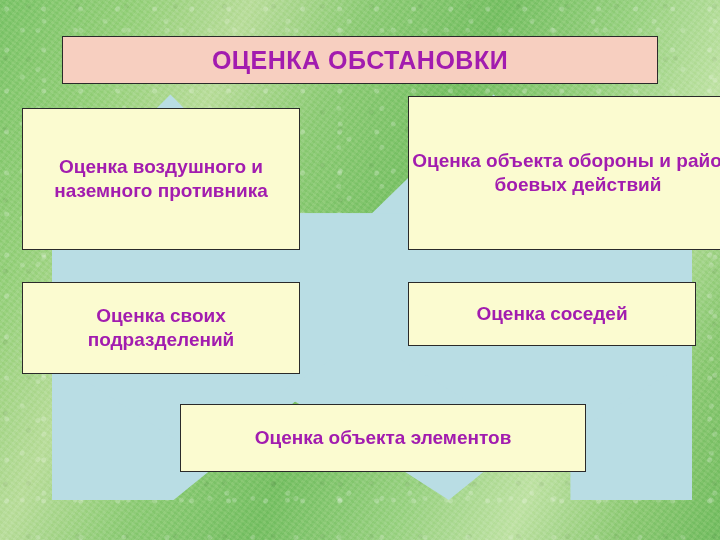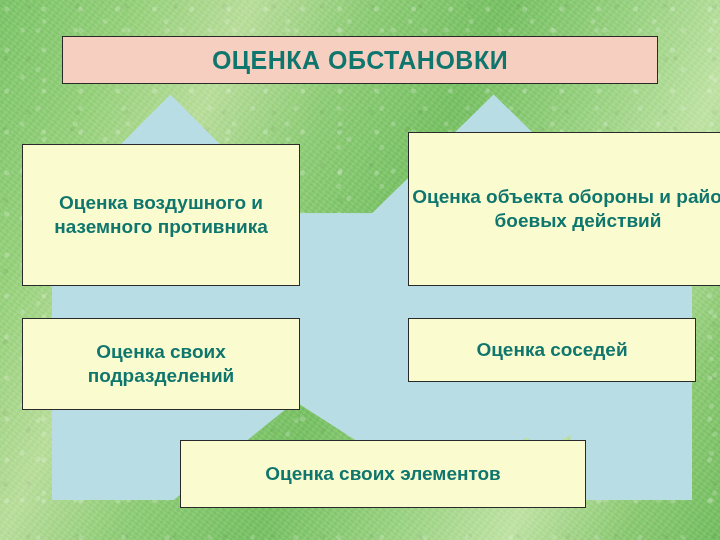--- a/index.html
+++ b/index.html
@@ -95,39 +95,38 @@
 
   .box {
     position: absolute;
     z-index: 3;
     box-sizing: border-box;
     border: 1px solid #2a2a2a;
     display: flex;
     align-items: center;
     justify-content: center;
     text-align: center;
-    color: #0f766e;
+    color: #a21caf;
     font-weight: bold;
     line-height: 1.28;
   }
 
   .title-box {
     left: 62px;
     top: 36px;
     width: 596px;
     height: 48px;
     background: #f7cfc0;
     font-size: 25px;
     letter-spacing: 0.5px;
   }
 
   .yellow {
     background: #fbfbd0;
     font-size: 19px;
-    margin-top: 36px;
   }
 
   .box-air {
     left: 22px;
     top: 108px;
     width: 278px;
     height: 142px;
   }
   .box-obj {
     left: 408px;
@@ -167,15 +166,15 @@
   <div class="box title-box">ОЦЕНКА ОБСТАНОВКИ</div>
 
   <div class="box yellow box-air">Оценка воздушного и наземного противника</div>
 
   <div class="box yellow box-obj">Оценка объекта обороны и района боевых действий</div>
 
   <div class="box yellow box-own">Оценка своих подразделений</div>
 
   <div class="box yellow box-neigh">Оценка соседей</div>
 
-  <div class="box yellow box-other">Оценка своих элементов</div>
+  <div class="box yellow box-other">Оценка объекта элементов</div>
 
 </div>
 
 </body></html>

